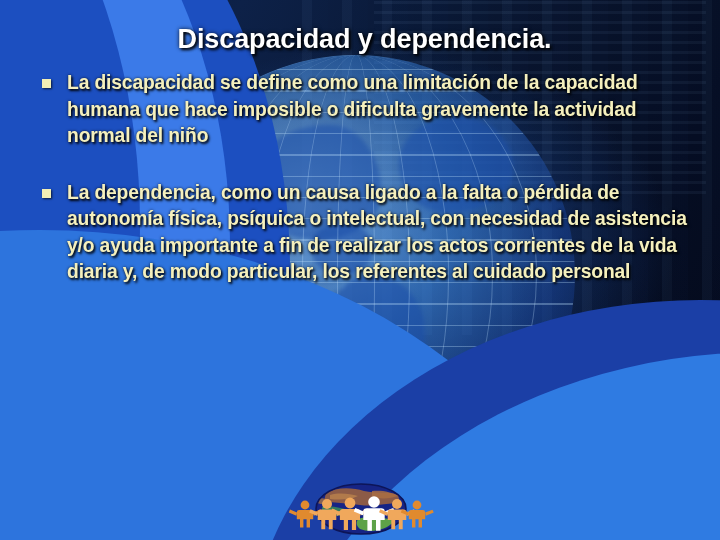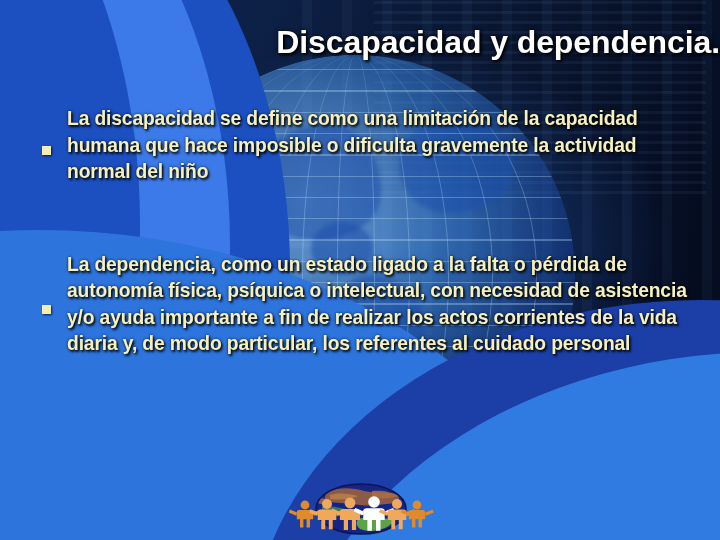--- a/index.html
+++ b/index.html
@@ -150,39 +150,38 @@
     left: -540px; top: 230px;
     width: 1160px; height: 900px;
     border-radius: 50%;
     background: #2d74dd;
   }
 
   
   .title {
     position: absolute;
     left: 9px; right: 0; top: 24px;
-    text-align: right;
+    text-align: center;
     color: #ffffff;
-    font-size: 32px;
+    font-size: 27px;
     font-weight: bold;
     letter-spacing: -0.1px;
     text-shadow: 2px 2px 3px rgba(0,0,0,0.95), 0 0 4px rgba(0,0,0,0.8);
     z-index: 30;
   }
 
   .body-block {
     position: absolute;
     left: 42px; top: 70px;
     width: 648px;
     z-index: 30;
   }
   .bullet-row {
     display: flex;
-    align-items: center;
-    margin-top: 36px;
+    align-items: flex-start;
   }
   .bullet-mark {
     flex: 0 0 auto;
     width: 9px; height: 9px;
     background: #f2eeb5;
     margin-top: 9px;
     margin-right: 16px;
     box-shadow: 1px 1px 2px rgba(0,0,0,0.7);
   }
   .bullet-text {
@@ -246,21 +245,21 @@
 
     <div class="bullet-row">
       <div class="bullet-mark"></div>
       <div class="bullet-text">La discapacidad se define como una limitación de la capacidad humana que hace imposible o dificulta gravemente la actividad normal del niño</div>
     </div>
 
     <div class="gap-a"></div>
 
     <div class="bullet-row">
       <div class="bullet-mark"></div>
-      <div class="bullet-text">La dependencia, como un estado ligado a la falta o pérdida de autonomía física, psíquica o intelectual, con necesidad de asistencia y/o ayuda importante a fin de realizar los actos corrientes de la vida diaria y, de modo particular, los referentes al cuidado personal</div>
+      <div class="bullet-text">La dependencia, como un causa ligado a la falta o pérdida de autonomía física, psíquica o intelectual, con necesidad de asistencia y/o ayuda importante a fin de realizar los actos corrientes de la vida diaria y, de modo particular, los referentes al cuidado personal</div>
     </div>
 
     <div class="gap-b"></div>
 
 
   </div>
 
   <div class="logo">
     <svg viewBox="0 0 150 56" width="150" height="56" xmlns="http://www.w3.org/2000/svg">
       <defs>

